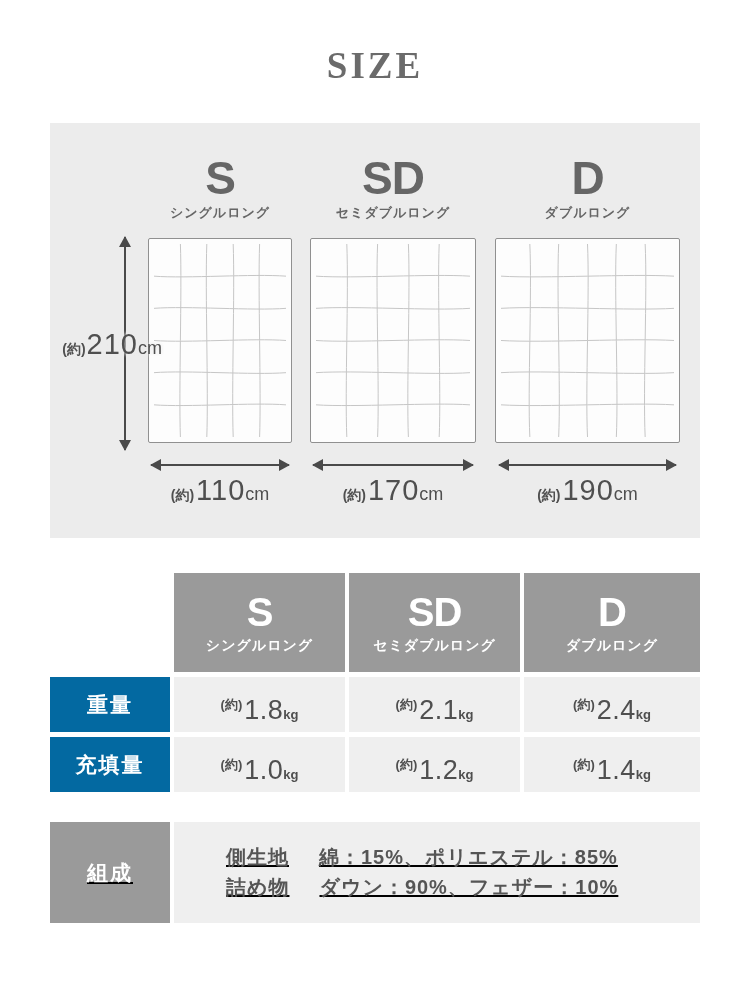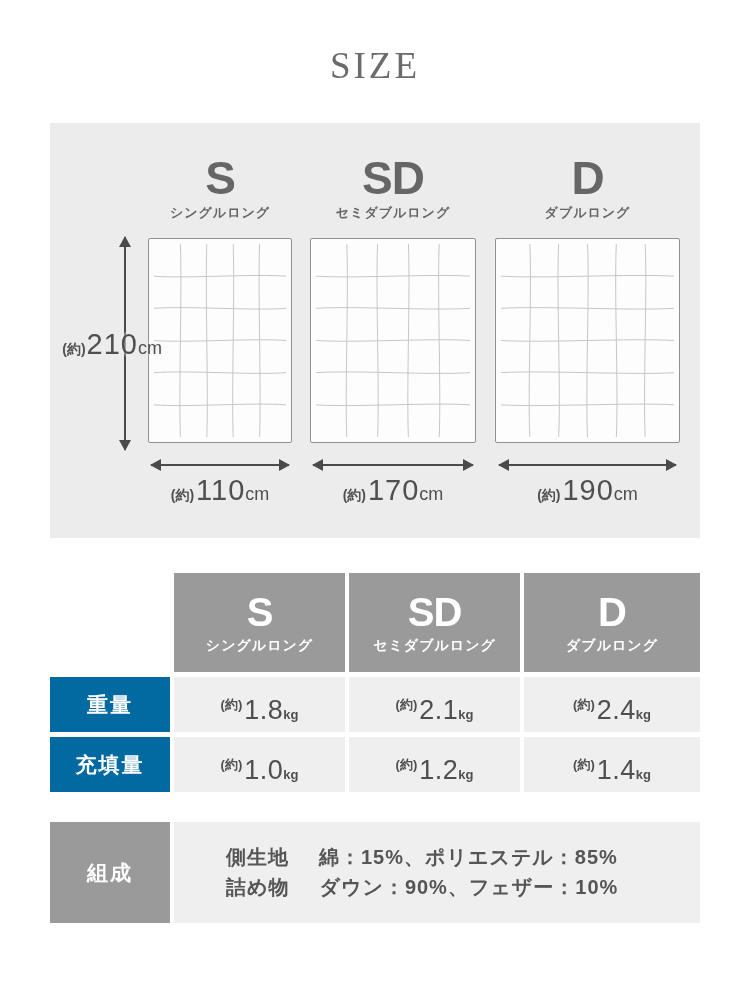--- a/index.html
+++ b/index.html
@@ -2,21 +2,21 @@
 <html><head>
 <meta charset="utf-8">
 <style>
   * { margin:0; padding:0; box-sizing:border-box; }
   html,body { background:#ffffff; }
   body { font-family:"Liberation Sans","DejaVu Sans",sans-serif; }
   #page { position:relative; width:750px; height:1000px; background:#ffffff; overflow:hidden; }
 
   
   .title { position:absolute; top:44px; left:0; width:750px; text-align:center;
-    font-family:"Liberation Serif","DejaVu Serif",serif; font-weight:400;
+    font-family:"Liberation Serif","DejaVu Serif",serif; font-weight:700;
     font-size:37px; letter-spacing:3px; color:#6b6b6b; }
 
   
   .panel { position:absolute; left:50px; top:123px; width:650px; height:415px; background:#ececec; }
 
   .size-block { position:absolute; top:30px; display:flex; flex-direction:column; align-items:center; }
   .size-block.s  { left:98px;  width:144px; }
   .size-block.sd { left:260px; width:166px; }
   .size-block.d  { left:445px; width:185px; }
 
@@ -62,21 +62,21 @@
   .head .kana { color:#fff; font-size:14px; letter-spacing:1px; margin-top:3px; }
   .corner { background:transparent; }
   .rowlab { background:#0369a1; color:#fff; font-size:21px; font-weight:bold; letter-spacing:2px; }
   .val-cell { background:#efefef; color:#4f4f4f; align-items:baseline; }
   .val-cell .approx { font-size:13px; font-weight:bold; margin-right:2px; align-self:center; }
   .val-cell .num  { font-size:27px; font-weight:500; letter-spacing:0.5px; }
   .val-cell .unit { font-size:13px; font-weight:700;margin-top:30px; }
 
   
   .comp { position:absolute; left:50px; top:822px; width:642px; height:101px;
-    display:grid; grid-template-columns:120px 526px; gap:0 4px; }
+    display:grid; grid-template-columns:120px 526px; gap:0 4px;text-decoration:underline; }
   .comp-label { background:#9a9a9a; color:#fff; font-size:21px; font-weight:bold;
     letter-spacing:2px; display:flex; align-items:center; justify-content:center; }
   .comp-body { background:#efefef; display:flex; flex-direction:column; justify-content:center;
     padding-left:52px; gap:3px;text-align:right; }
   .comp-line { display:flex; align-items:baseline; gap:30px;
     font-size:20px; font-weight:600; color:#555; letter-spacing:1px; }
   .comp-name { flex:0 0 auto; }
 </style>
 </head>
 <body>

